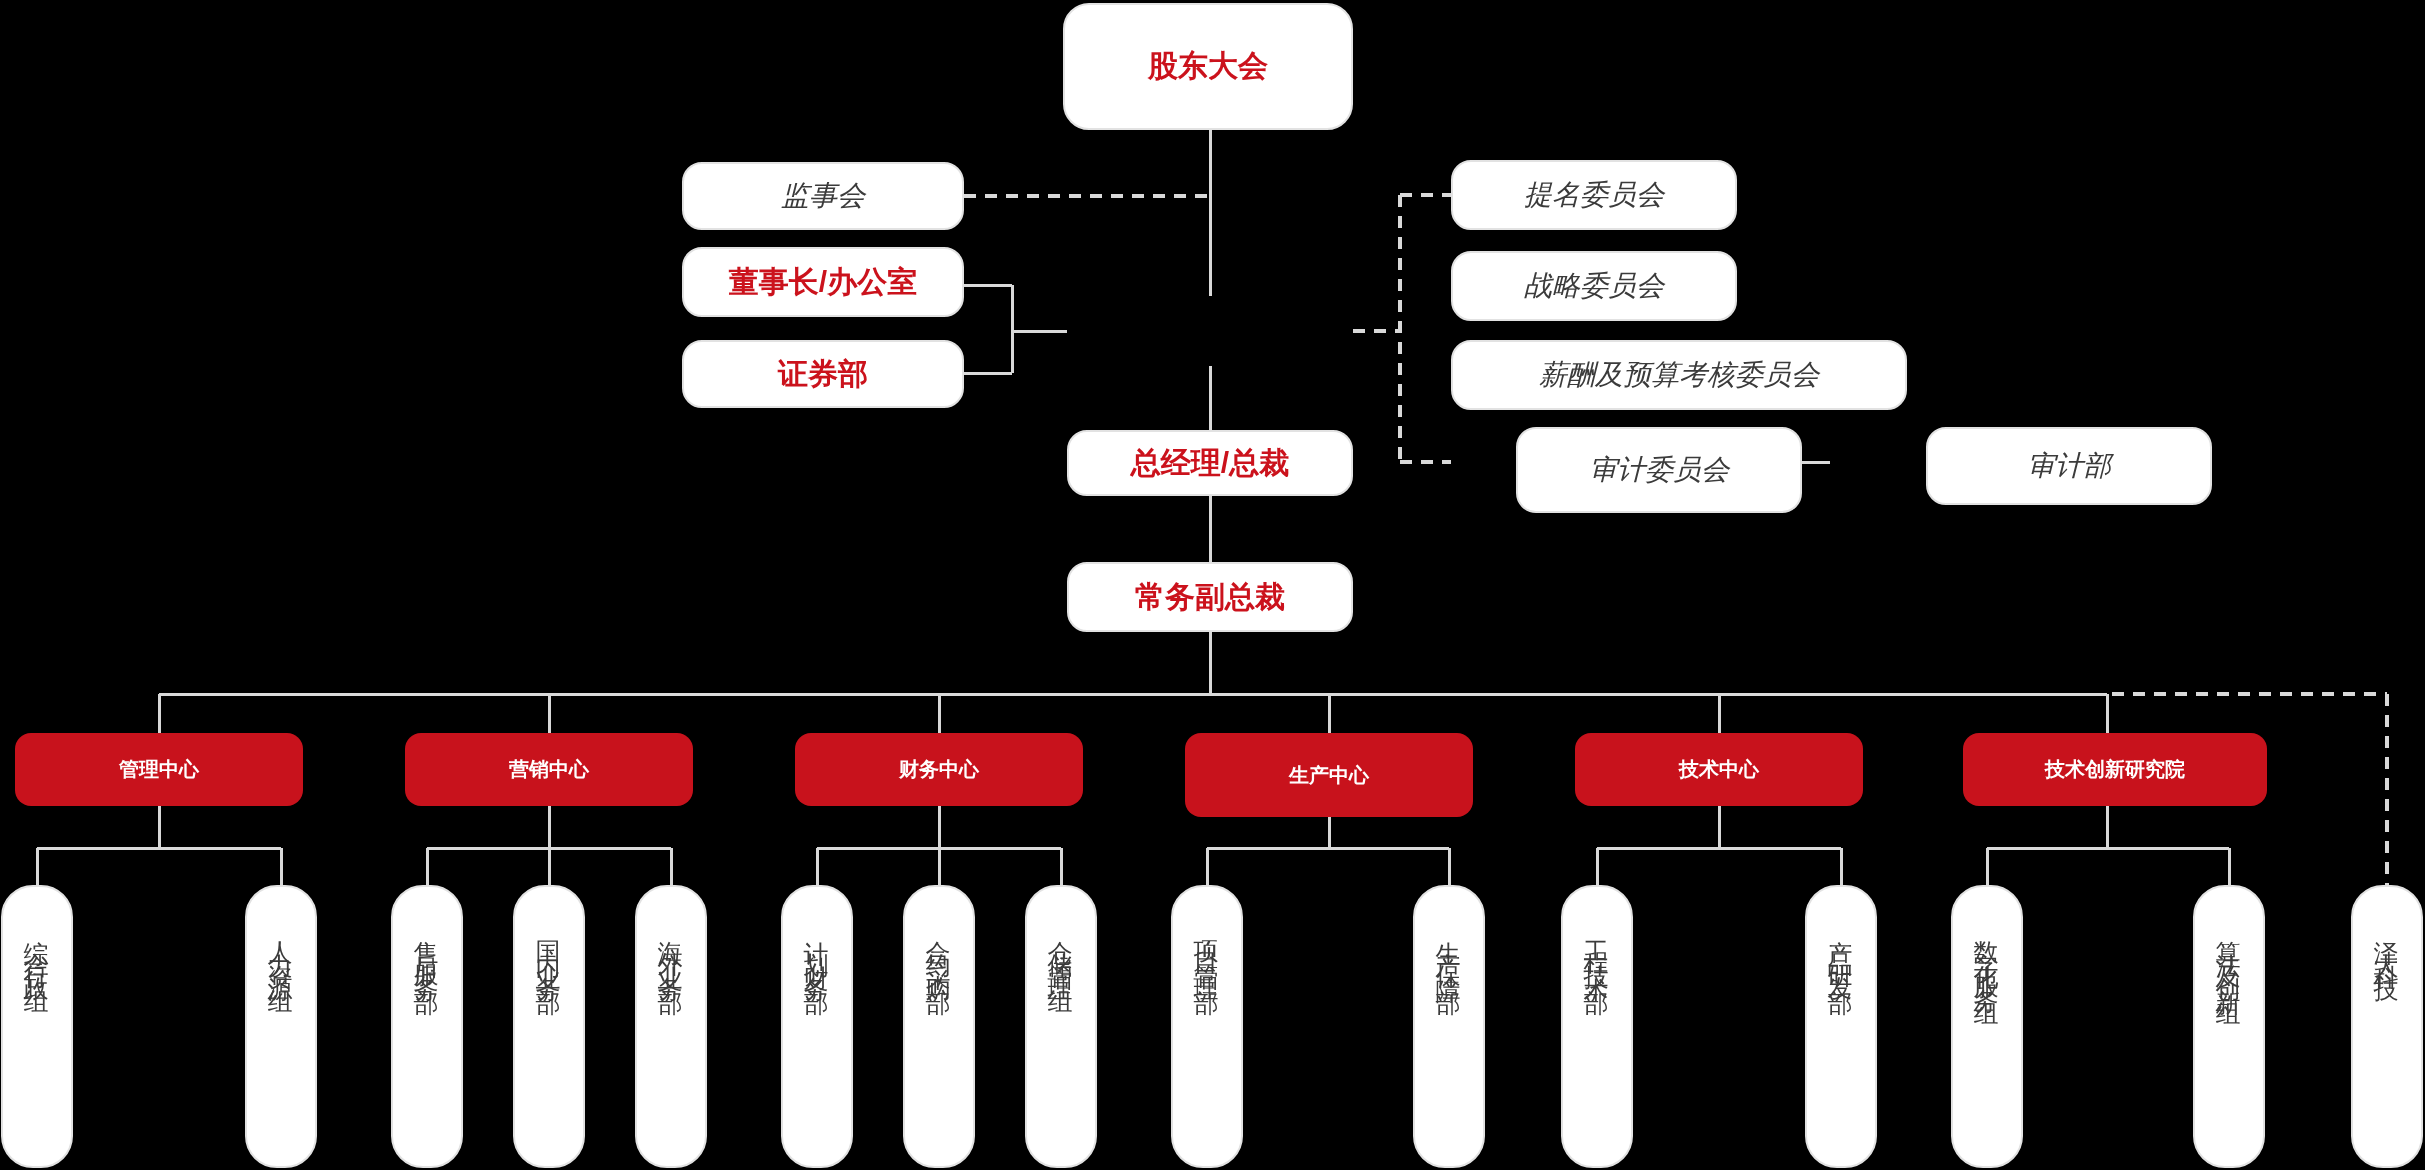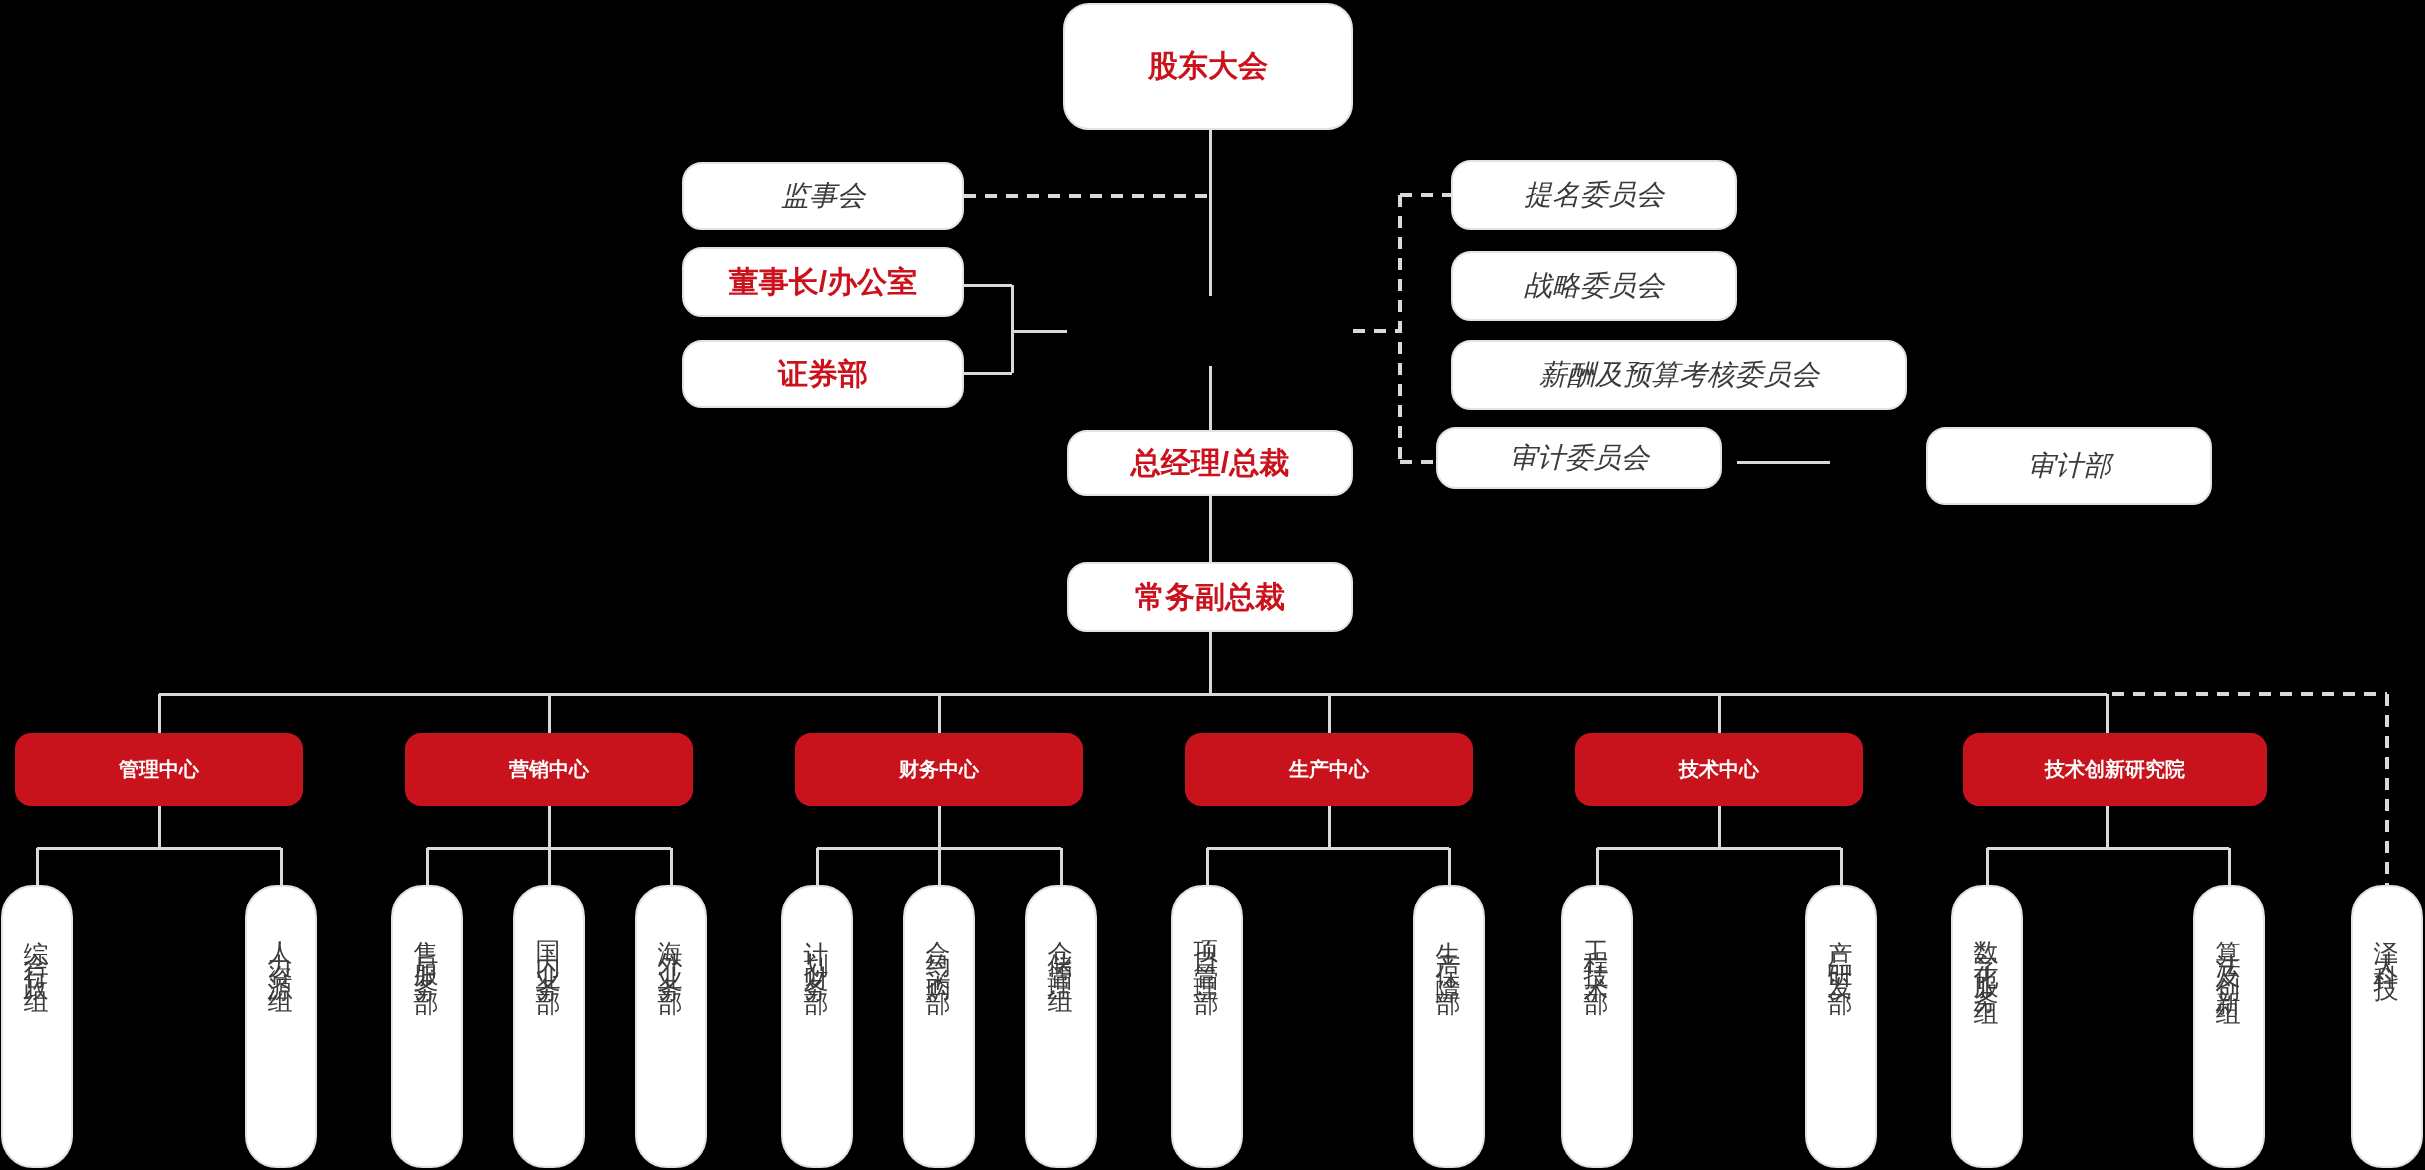--- a/index.html
+++ b/index.html
@@ -136,42 +136,42 @@
     </div>
     <div class="node gray-text" style="left: 1451px; top: 160px; width: 286px; height: 70px;">
       <span class="h-label">提名委员会</span>
     </div>
     <div class="node gray-text" style="left: 1451px; top: 251px; width: 286px; height: 70px;">
       <span class="h-label">战略委员会</span>
     </div>
     <div class="node gray-text" style="left: 1451px; top: 340px; width: 456px; height: 70px;">
       <span class="h-label">薪酬及预算考核委员会</span>
     </div>
-    <div class="node gray-text" style="left: 1436px; top: 427px; width: 286px; height: 62px;">
+    <div class="node gray-text" style="left: 1516px; top: 427px; width: 286px; height: 86px;">
       <span class="h-label">审计委员会</span>
     </div>
     <div class="node gray-text" style="left: 1926px; top: 427px; width: 286px; height: 78px;">
       <span class="h-label">审计部</span>
     </div>
     <div class="node red-text" style="left: 1067px; top: 430px; width: 286px; height: 66px;">
       <span class="h-label">总经理/总裁</span>
     </div>
     <div class="node red-text" style="left: 1067px; top: 562px; width: 286px; height: 70px;">
       <span class="h-label">常务副总裁</span>
     </div>
     <div class="node red-fill" style="left: 15px; top: 733px; width: 288px; height: 73px;">
       <span class="h-label">管理中心</span>
     </div>
     <div class="node red-fill" style="left: 405px; top: 733px; width: 288px; height: 73px;">
       <span class="h-label">营销中心</span>
     </div>
     <div class="node red-fill" style="left: 795px; top: 733px; width: 288px; height: 73px;">
       <span class="h-label">财务中心</span>
     </div>
-    <div class="node red-fill" style="left: 1185px; top: 733px; width: 288px; height: 73px;">
+    <div class="node red-fill" style="left: 1185px; top: 733px; width: 288px; height: 84px;">
       <span class="h-label">生产中心</span>
     </div>
     <div class="node red-fill" style="left: 1575px; top: 733px; width: 288px; height: 73px;">
       <span class="h-label">技术中心</span>
     </div>
     <div class="node red-fill" style="left: 1963px; top: 733px; width: 304px; height: 73px;">
       <span class="h-label">技术创新研究院</span>
     </div>
     <div class="node child-vertical" style="left: 1px; top: 885px; width: 72px; height: 283px;">
       <span class="v-label">综合行政组</span>

